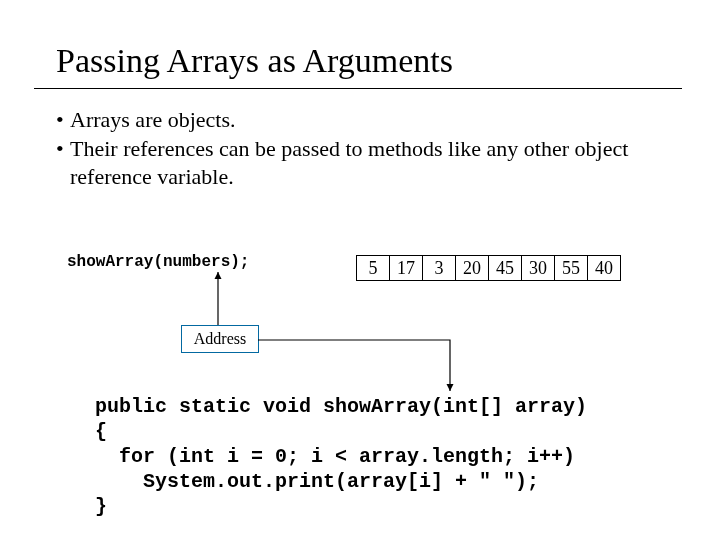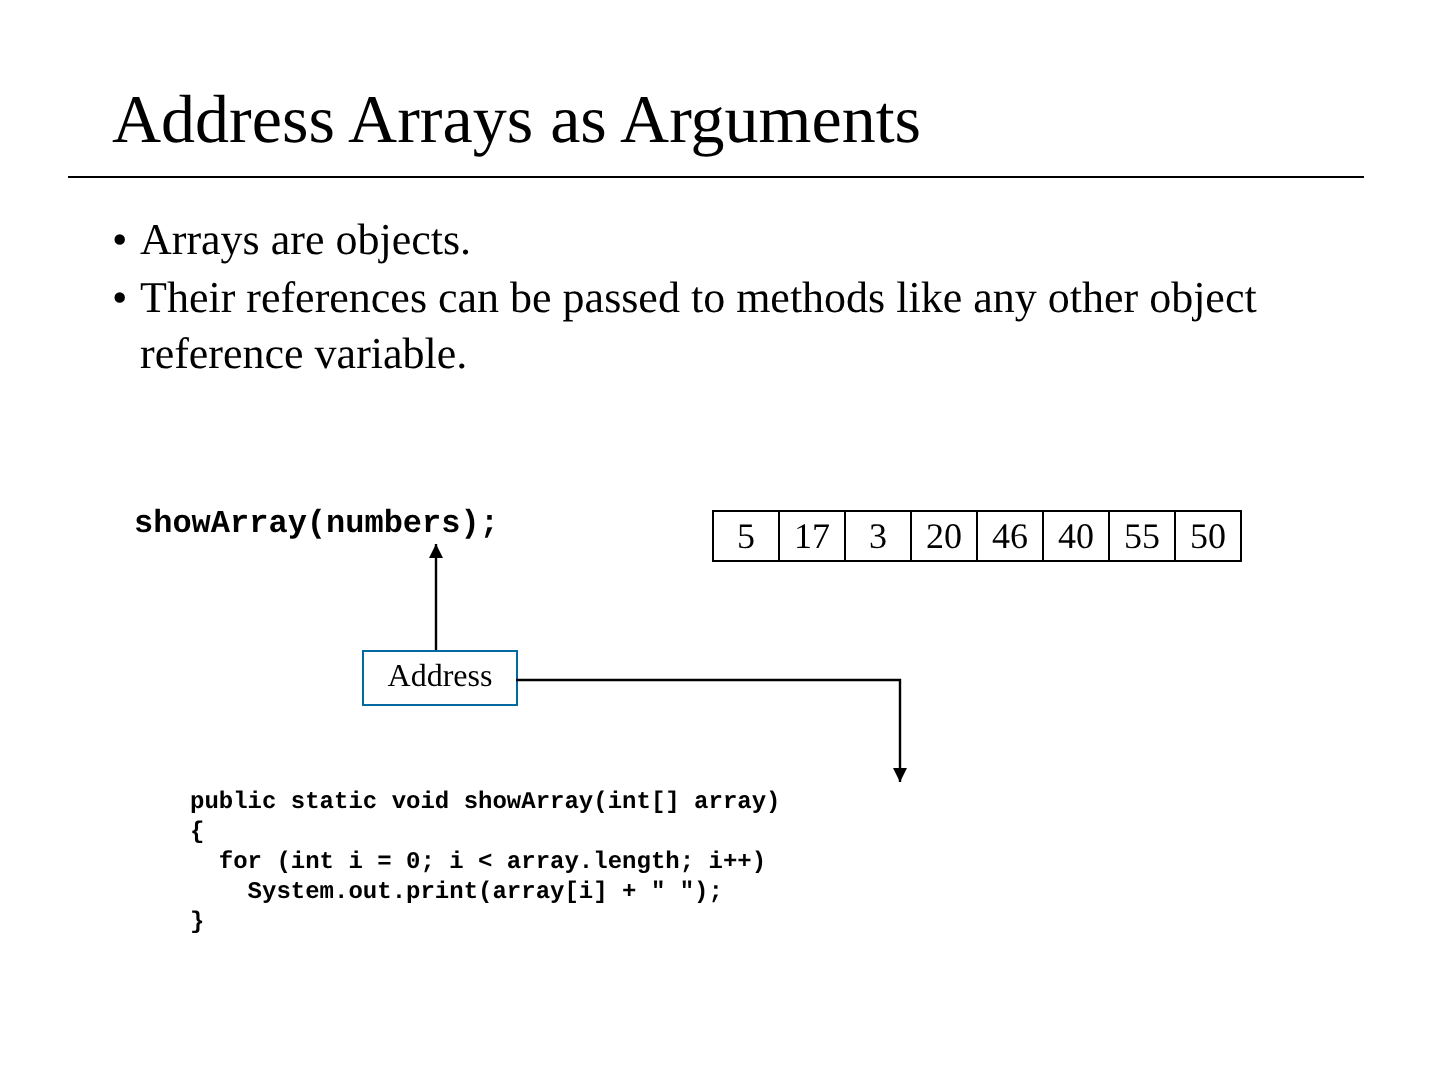--- a/index.html
+++ b/index.html
@@ -72,35 +72,35 @@
     display: flex;
     align-items: center;
     justify-content: center;
   }
   .code {
     position: absolute;
     left: 95px;
     top: 394px;
     font-family: "Courier New", Courier, monospace;
     font-weight: bold;
-    font-size: 12px;
+    font-size: 20px;
     white-space: pre;
     line-height: 1.25;
   }
   svg.lines {
     position: absolute;
     left: 0; top: 0;
     width: 720px; height: 540px;
     pointer-events: none;
   }
 </style>
 </head>
 <body>
 
-<div class="title">Address Arrays as Arguments</div>
+<div class="title">Passing Arrays as Arguments</div>
 <div class="hr"></div>
 
 <div class="bullets">
   <div class="row">
     <div class="dot">•</div>
     <div class="txt">Arrays are objects.</div>
   </div>
   <div class="row">
     <div class="dot">•</div>
     <div class="txt">Their references can be passed to methods like any other object reference variable.</div>
@@ -109,24 +109,24 @@
 
 <div class="call">showArray(numbers);</div>
 
 <table class="arrtable">
   <tbody>
       <tr>
     <td>5</td>
     <td>17</td>
     <td>3</td>
     <td>20</td>
-    <td>46</td>
+    <td>45</td>
+    <td>30</td>
+    <td>55</td>
     <td>40</td>
-    <td>55</td>
-    <td>50</td>
   </tr>
 </tbody>
   </table>
 
 <div class="addrbox">Address</div>
 
 <div class="code">public static void showArray(int[] array)
 {
   for (int i = 0; i &lt; array.length; i++)
     System.out.print(array[i] + " ");

